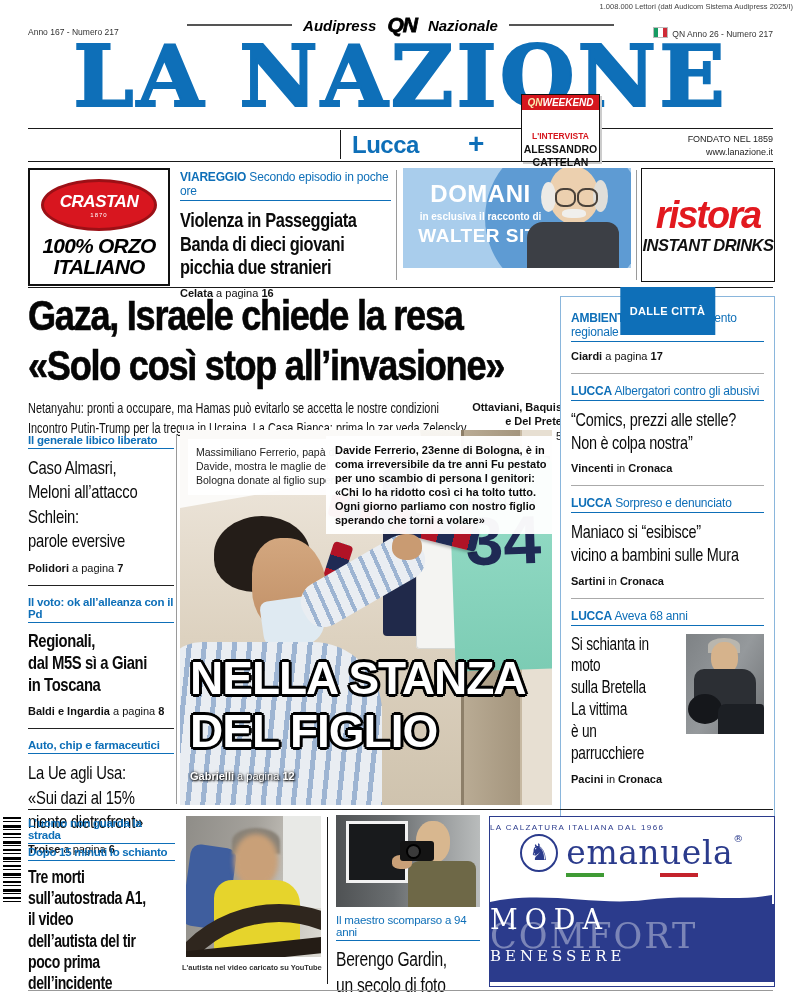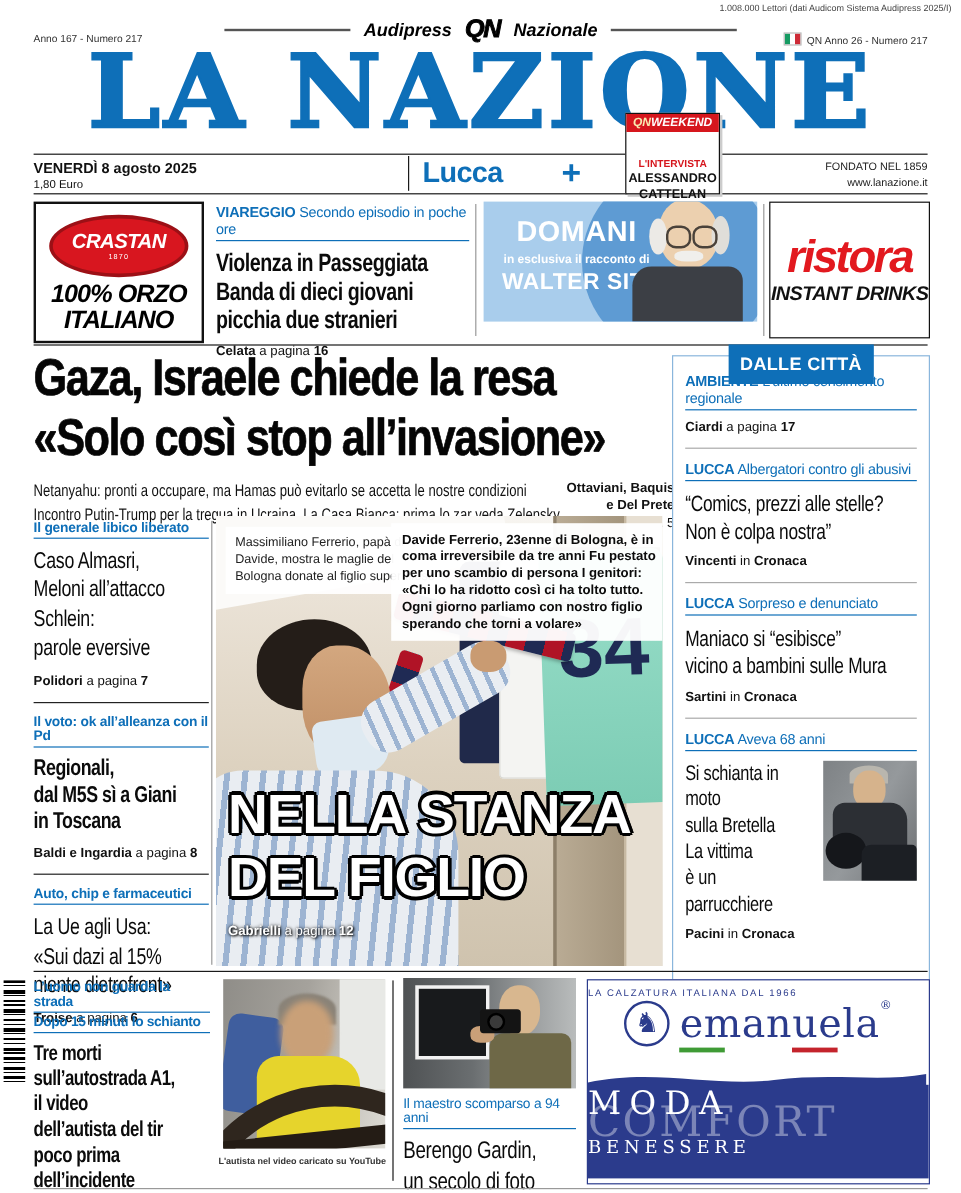--- a/index.html
+++ b/index.html
@@ -84,21 +84,21 @@
   .mainhl{position:absolute;left:28px;top:291px;width:530px;}
   .mainline{font-weight:bold;font-size:43px;letter-spacing:-1.5px;line-height:1.16;color:#050505;
             -webkit-text-stroke:0.6px #050505;transform:scaleX(.84);transform-origin:0 0;width:120%;white-space:nowrap;}
   .mainsub{position:absolute;left:28px;top:399px;width:432px;font-size:14px;line-height:1.4;color:#111;}
   .mainsub .cx2{transform:scaleX(.78);transform-origin:0 0;width:128%;white-space:nowrap;}
   .mainby{position:absolute;left:454px;top:400px;width:108px;text-align:right;font-size:11px;line-height:1.3;}
 
   
   .dalle{position:absolute;left:560px;top:296px;width:213px;height:519px;border:1.5px solid #8ab6dc;background:#fff;}
   .dbadge{position:absolute;top:-10px;left:50%;transform:translateX(-50%);background:#0e6fb8;color:#fff;
-          font-weight:bold;font-size:15px;padding:8px 10px;white-space:nowrap;letter-spacing:0.3px;text-align:right;}
+          font-weight:bold;font-size:11px;padding:18px 10px;white-space:nowrap;letter-spacing:0.3px;text-align:right;}
   .dinner{padding:14px 10px 0 10px;}
   .drow{display:flex;gap:8px;margin-top:8px;}
   .dhl-b{font-weight:bold;font-size:19px;letter-spacing:-0.4px;line-height:1.12;color:#0b0b0b;}
   .dhl-l{font-weight:normal;font-size:18.5px;letter-spacing:-0.3px;line-height:1.25;color:#0b0b0b;}
   .ddiv{height:1px;background:#aaa;margin:11px 0 10px 0;}
   .dby{margin-top:8px;}
 
   .tp{width:66px;height:86px;position:relative;overflow:hidden;flex:none;
       background:linear-gradient(180deg,#a9c6e2 0%,#c2d5e8 52%,#8fae62 76%,#6f9a4e 100%);}
   .tp-fol{position:absolute;left:0;top:0;width:100%;height:100%;
@@ -224,24 +224,20 @@
     <span class="flag"></span><span>QN Anno 26 - Numero 217</span>
   </div>
 
   <div class="masthead">LA NAZIONE</div>
 
   <div class="hrule" style="top:128px;"></div>
   <div class="hrule" style="top:161px;"></div>
   <div class="vl" style="left:340px;top:130px;height:29px;"></div>
   <div class="vl" style="left:600px;top:130px;height:29px;"></div>
 
-  <div class="dateblock">
-    <div class="d1">VENERDÌ 8 agosto 2025</div>
-    <div class="d2">1,80 Euro</div>
-  </div>
   <div class="edition">Lucca</div>
   <div class="plus">+</div>
   <div class="founded">
     <div>FONDATO NEL 1859</div>
     <div class="f2">www.lanazione.it</div>
   </div>
   <div class="wkbox">
     <div class="wkband"><span class="wq">QN</span><span>WEEKEND</span></div>
     <div class="wkkick">L'INTERVISTA</div>
     <div class="wkname"><span>ALESSANDRO</span><br><span>CATTELAN</span></div>

